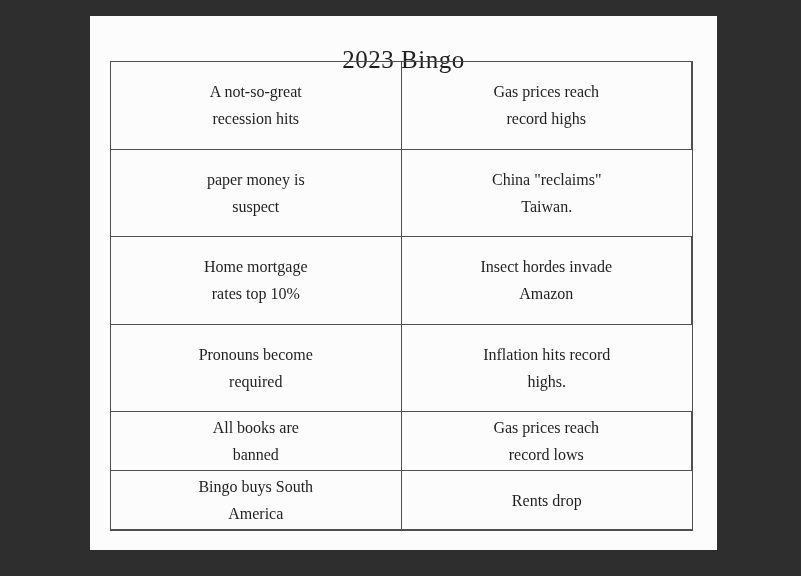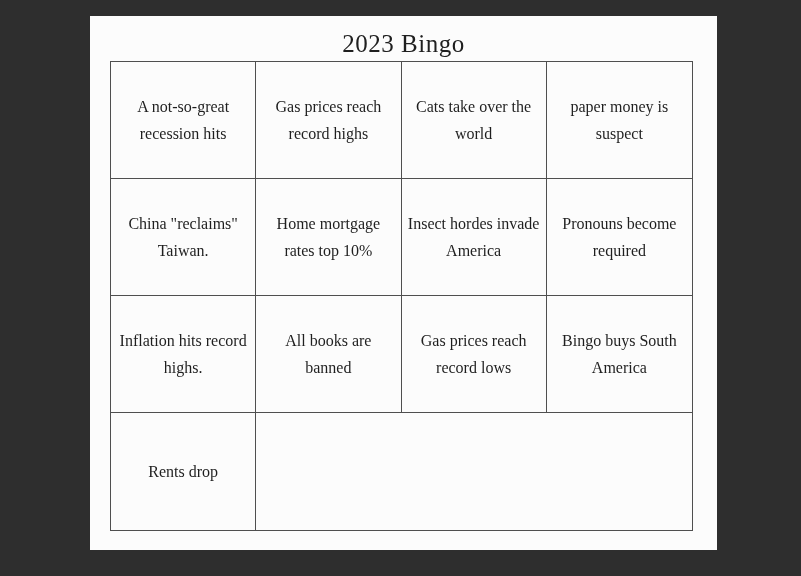--- a/index.html
+++ b/index.html
@@ -25,38 +25,38 @@
   }
   .card {
     position: absolute;
     left: 90px;
     top: 16px;
     width: 627px;
     height: 534px;
     background: var(--card);
   }
   .title {
-    margin: 0;
+    margin: 16px;
     padding-top: 14px;
     height: 45px;
     text-align: center;
     font-size: 25px;
     font-weight: 400;
     line-height: 28px;
     color: var(--text);
     letter-spacing: 0.5px;
   }
   .grid {
     position: absolute;
     left: 20px;
     top: 45px;
     width: 583px;
     height: 470px;
     display: grid;
-    grid-template-columns: repeat(4, 1fr);
+    grid-template-columns: repeat(2, 1fr);
     grid-template-rows: repeat(4, 1fr);
     border: 1px solid var(--grid-border);
   }
   .cell {
     border-right: 1px solid var(--grid-border);
     border-bottom: 1px solid var(--grid-border);
     display: flex;
     align-items: center;
     justify-content: center;
     text-align: center;
@@ -73,30 +73,28 @@
 <body>
 
 <div class="stage">
   <div class="card">
     <h1 class="title">2023 Bingo</h1>
     <div class="grid">
       <div class="cell">A not-so-great
 recession hits</div>
       <div class="cell">Gas prices reach
 record highs</div>
-      <div class="cell">Cats take over the
-world</div>
       <div class="cell">paper money is
 suspect</div>
       <div class="cell">China "reclaims"
 Taiwan.</div>
       <div class="cell">Home mortgage
 rates top 10%</div>
       <div class="cell">Insect hordes invade
-America</div>
+Amazon</div>
       <div class="cell">Pronouns become
 required</div>
       <div class="cell">Inflation hits record
 highs.</div>
       <div class="cell">All books are
 banned</div>
       <div class="cell">Gas prices reach
 record lows</div>
       <div class="cell">Bingo buys South
 America</div>

